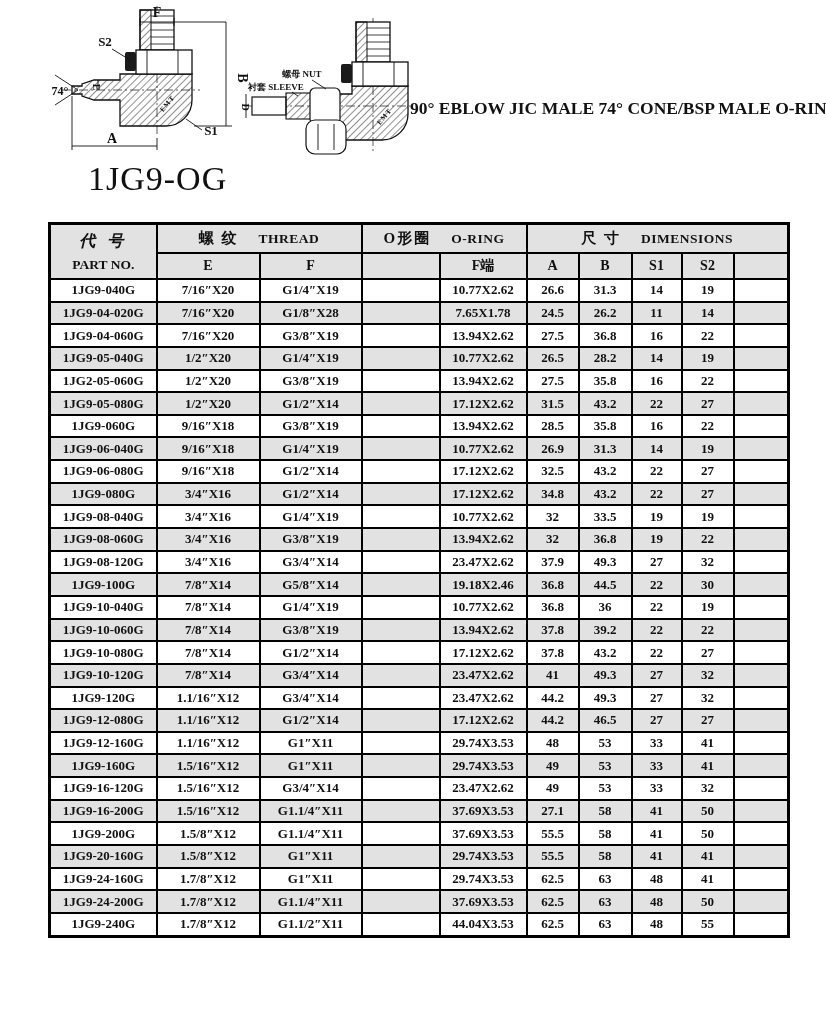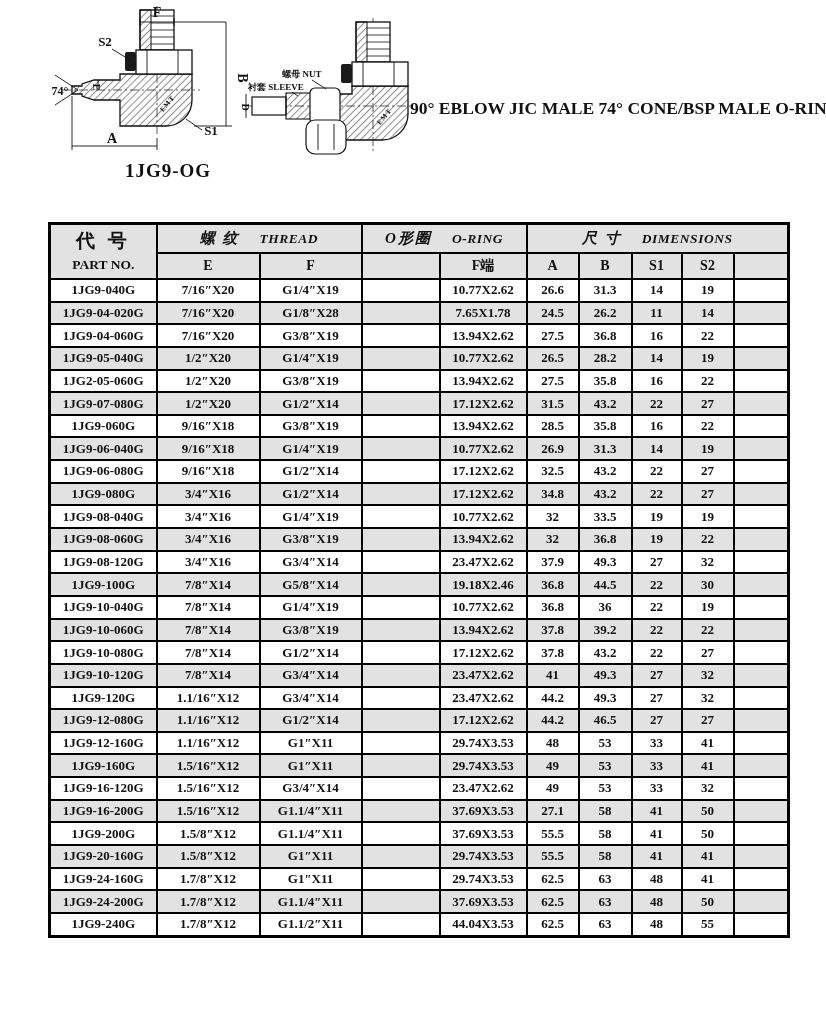--- a/index.html
+++ b/index.html
@@ -6,22 +6,22 @@
   body{
     width:826px;height:1020px;background:#ffffff;position:relative;
     font-family:"Liberation Serif","DejaVu Serif",serif;
     overflow:hidden;
   }
   
   .drawing{position:absolute;}
   #leftDraw{left:48px;top:4px;}
   #rightDraw{left:236px;top:16px;}
   .partnum{
-    position:absolute;left:88px;top:160px;width:160px;text-align:center;
-    font-size:19px;font-weight:bold;letter-spacing:1px;color:#111;
+    position:absolute;left:88px;top:160px;width:160px;text-align:left;
+    font-size:34px;font-weight:normal;letter-spacing:1px;color:#111;
   }
   
   .titleblock{position:absolute;left:410px;top:97px;width:414px;color:#111;}
   .titleblock .zh{font-size:19px;font-weight:bold;letter-spacing:0.5px;line-height:24px;white-space:nowrap;}
   .titleblock .en{font-size:17.5px;font-weight:bold;line-height:23px;white-space:nowrap;}
   
   table.spec{
     position:absolute;left:48px;top:222px;
     border-collapse:collapse;table-layout:fixed;
     border:3px solid #000;
@@ -29,24 +29,24 @@
   table.spec th,table.spec td{
     border:2px solid #000;padding:0;text-align:center;vertical-align:middle;
     font-family:"Liberation Serif","DejaVu Serif",serif;
     font-weight:bold;color:#111;overflow:hidden;white-space:nowrap;
   }
   table.spec thead th{background:#e2e2e2;}
   table.spec thead tr.h1 th{height:27px;font-size:15px;}
   table.spec thead tr.h2 th{height:24px;font-size:14px;}
   table.spec td{height:20.65px;font-size:13px;}
   table.spec tbody tr:nth-child(even) td{background:#e2e2e2;}
-  .hcell{display:flex;justify-content:center;align-items:center;gap:20px;font-style:italic;}
+  .hcell{display:flex;justify-content:center;align-items:center;gap:20px;}
   .hcell .zh{font-size:15px;letter-spacing:2px;}
   .hcell .en{font-size:13.5px;letter-spacing:0.5px;text-align:center;}
-  th.partcol .zh{display:block;font-size:19px;letter-spacing:4px;line-height:26px;}
+  th.partcol .zh{display:block;font-size:16px;letter-spacing:4px;line-height:26px;font-style:italic;}
   th.partcol .en{display:block;font-size:13.5px;line-height:22px;}
   svg text{font-family:"Liberation Serif","DejaVu Serif",serif;fill:#111;}
 </style>
 </head>
 <body>
 
 <svg id="leftDraw" class="drawing" width="205" height="168" viewBox="0 0 205 168">
   <defs>
     <pattern id="hatchL" width="5" height="5" patternUnits="userSpaceOnUse" patternTransform="rotate(45)">
       <line x1="0" y1="0" x2="0" y2="5" stroke="#222" stroke-width="1"></line>
@@ -260,21 +260,21 @@
         <td>G3/8″X19</td>
         <td></td>
         <td>13.94X2.62</td>
         <td>27.5</td>
         <td>35.8</td>
         <td>16</td>
         <td>22</td>
         <td></td>
       </tr>
       <tr>
-        <td>1JG9-07-080G</td>
+        <td>1JG9-05-080G</td>
         <td>1/2″X20</td>
         <td>G1/2″X14</td>
         <td></td>
         <td>17.12X2.62</td>
         <td>31.5</td>
         <td>43.2</td>
         <td>22</td>
         <td>27</td>
         <td></td>
       </tr>

